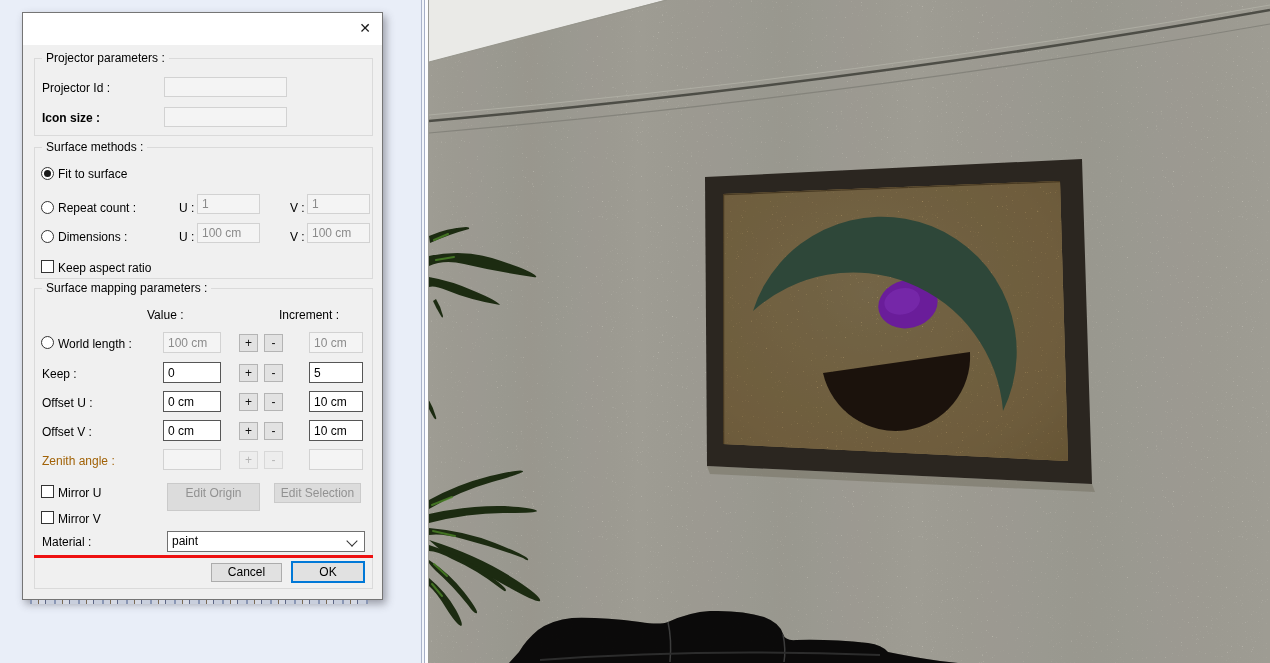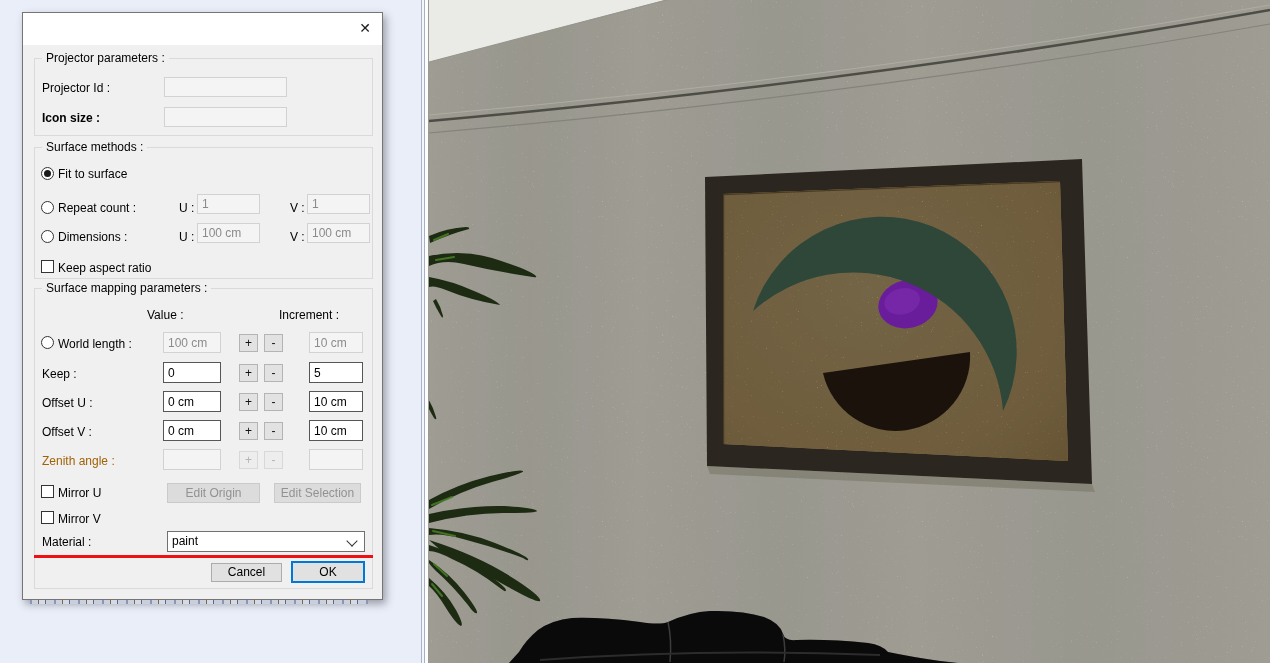--- a/index.html
+++ b/index.html
@@ -218,21 +218,21 @@
     <input class="in en" style="left: 274px; top: 131px; width: 54px; height: 21px;" value="10 cm">
 
     <div class="abs lbl gray" style="left:7px;top:165px;">Zenith angle :</div>
     <input class="in dis" style="left: 128px; top: 160px; width: 58px; height: 21px;" readonly="" value="">
     <div class="pm off" style="left:204px;top:162px;">+</div>
     <div class="pm off" style="left:229px;top:162px;">-</div>
     <input class="in dis" style="left: 274px; top: 160px; width: 54px; height: 21px;" readonly="" value="">
 
     <div class="check" style="left:6px;top:196px;"></div>
     <div class="abs lbl" style="left:23px;top:197px;">Mirror U</div>
-    <div class="btn off" style="left:132px;top:194px;width:93px;height:20px;line-height:18px;">Edit Origin</div>
+    <div class="btn off" style="left:132px;top:194px;width:93px;height:28px;line-height:18px;">Edit Origin</div>
     <div class="btn off" style="left:239px;top:194px;width:87px;height:20px;line-height:18px;">Edit Selection</div>
 
     <div class="check" style="left:6px;top:222px;"></div>
     <div class="abs lbl" style="left:23px;top:223px;">Mirror V</div>
 
     <div class="abs lbl" style="left:7px;top:246px;">Material :</div>
     <div class="combo" style="left:132px;top:242px;width:198px;height:21px;">
       <span class="txt">paint</span>
       <span class="chev"></span>
     </div>

